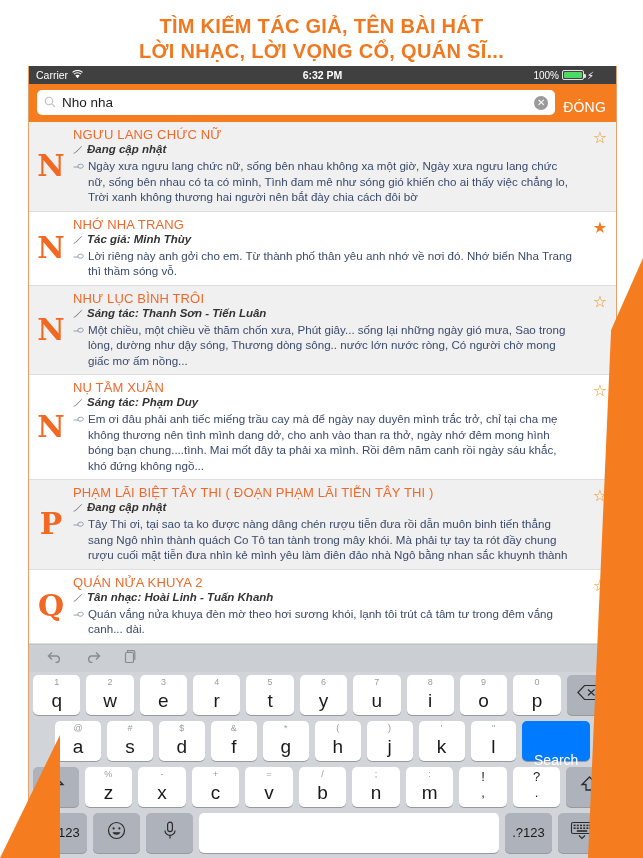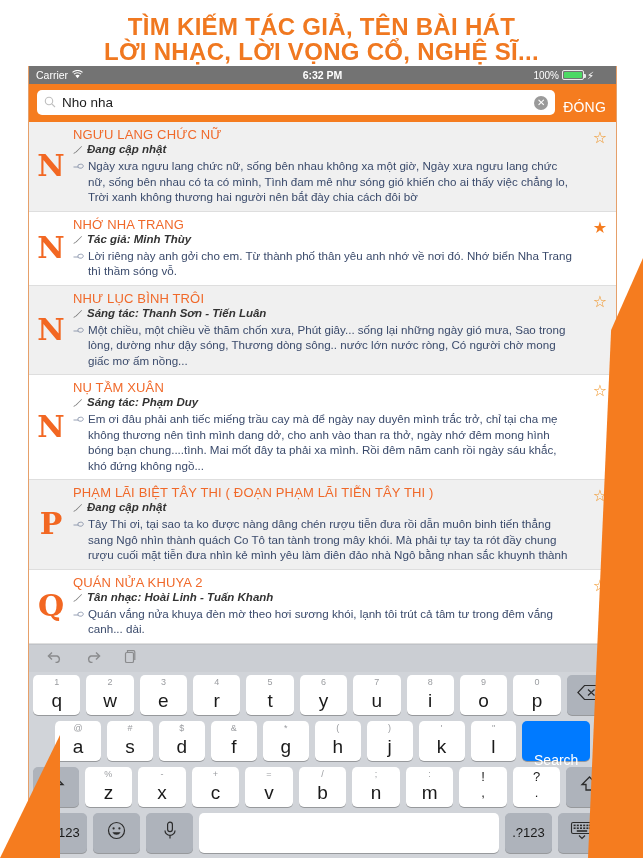--- a/index.html
+++ b/index.html
@@ -20,35 +20,35 @@
     position:absolute;left:0;top:735px;width:60px;height:123px;
     background:#F57C1F;
     clip-path:polygon(0% 100%,100% 100%,100% 0%);
     z-index:5;pointer-events:none;
   }
 
   
   .headline{
     position:absolute;left:0;top:14px;width:643px;
     text-align:center;color:#F07820;
-    font-weight:bold;font-size:24px;line-height:25px;
+    font-weight:bold;font-size:20px;line-height:25px;
     letter-spacing:.3px;
   }
   .headline div{white-space:nowrap;}
 
   
   .device{
     position:absolute;left:28px;top:66px;width:587px;height:792px;
     background:#ffffff;overflow:hidden;
     border-left:1px solid #e6a06a;border-right:1px solid #e6a06a;
   }
 
   
   .statusbar{
-    height:18px;background:#737373;color:#ffffff;
+    height:18px;background:#404040;color:#ffffff;
     display:flex;align-items:center;font-size:10.5px;position:relative;
   }
   .sb-left{position:absolute;left:7px;display:flex;align-items:center;gap:4px;}
   .sb-center{width:100%;text-align:center;font-weight:bold;font-size:10.5px;}
   .sb-right{position:absolute;right:22px;display:flex;align-items:center;gap:3px;font-size:10px;}
   .battery{
     width:22px;height:10px;border:1px solid rgba(255,255,255,.85);
     border-radius:2px;position:relative;padding:1px;box-sizing:border-box;
   }
   .battery i{display:block;height:100%;width:100%;background:#4cd964;border-radius:1px;}
@@ -132,21 +132,21 @@
   .key.gray .main{color:#1a1a1a;}
   .row2{padding-left:26px;padding-right:26px;}
   .key.punct .alt{top:5px;font-size:13px;color:#1a1a1a;}
   .key.punct .main{font-size:13px;}
 </style>
 </head>
 <body>
 
 <div class="headline">
   <div>TÌM KIẾM TÁC GIẢ, TÊN BÀI HÁT</div>
-  <div>LỜI NHẠC, LỜI VỌNG CỔ, NGHỆ SĨ...</div>
+  <div>LỜI NHẠC, LỜI VỌNG CỔ, QUÁN SĨ...</div>
 </div>
 
 <div class="device">
 
   <div class="statusbar">
     <div class="sb-left">
       <span>Carrier</span>
       <span>
         <svg width="11" height="9" viewBox="0 0 11 9">
             <path d="M5.5 8.2 L3.3 5.6 a3.4 3.4 0 0 1 4.4 0 Z" fill="#fff"></path>

